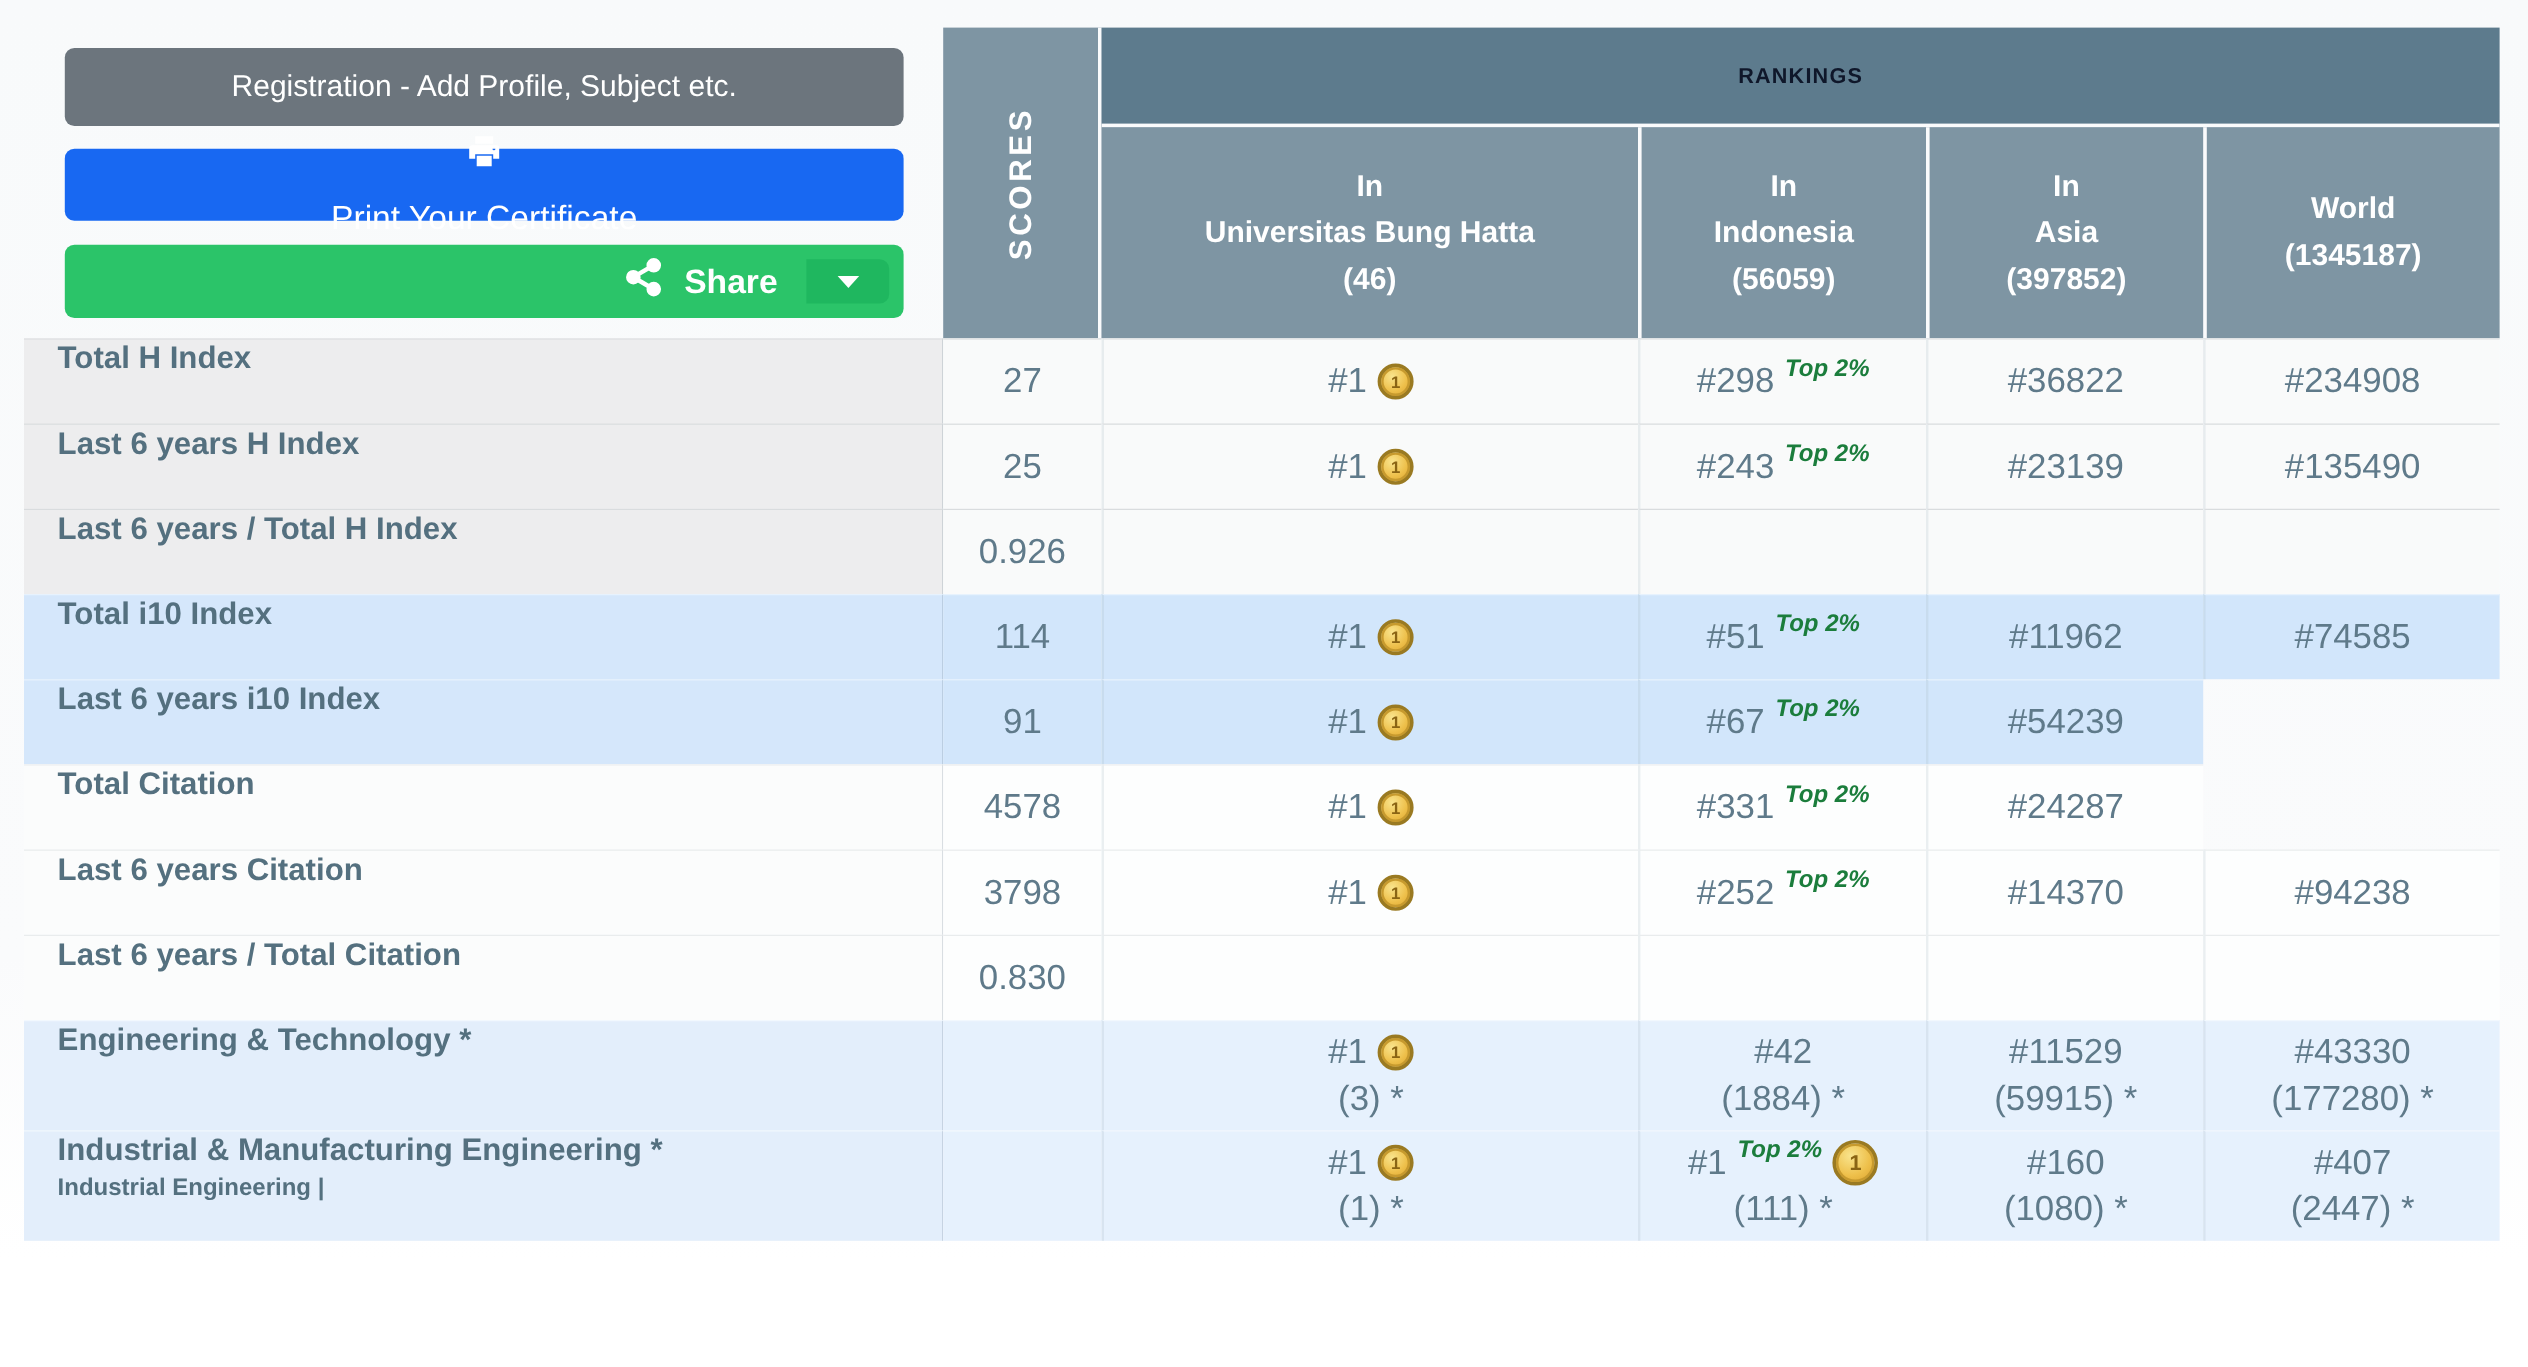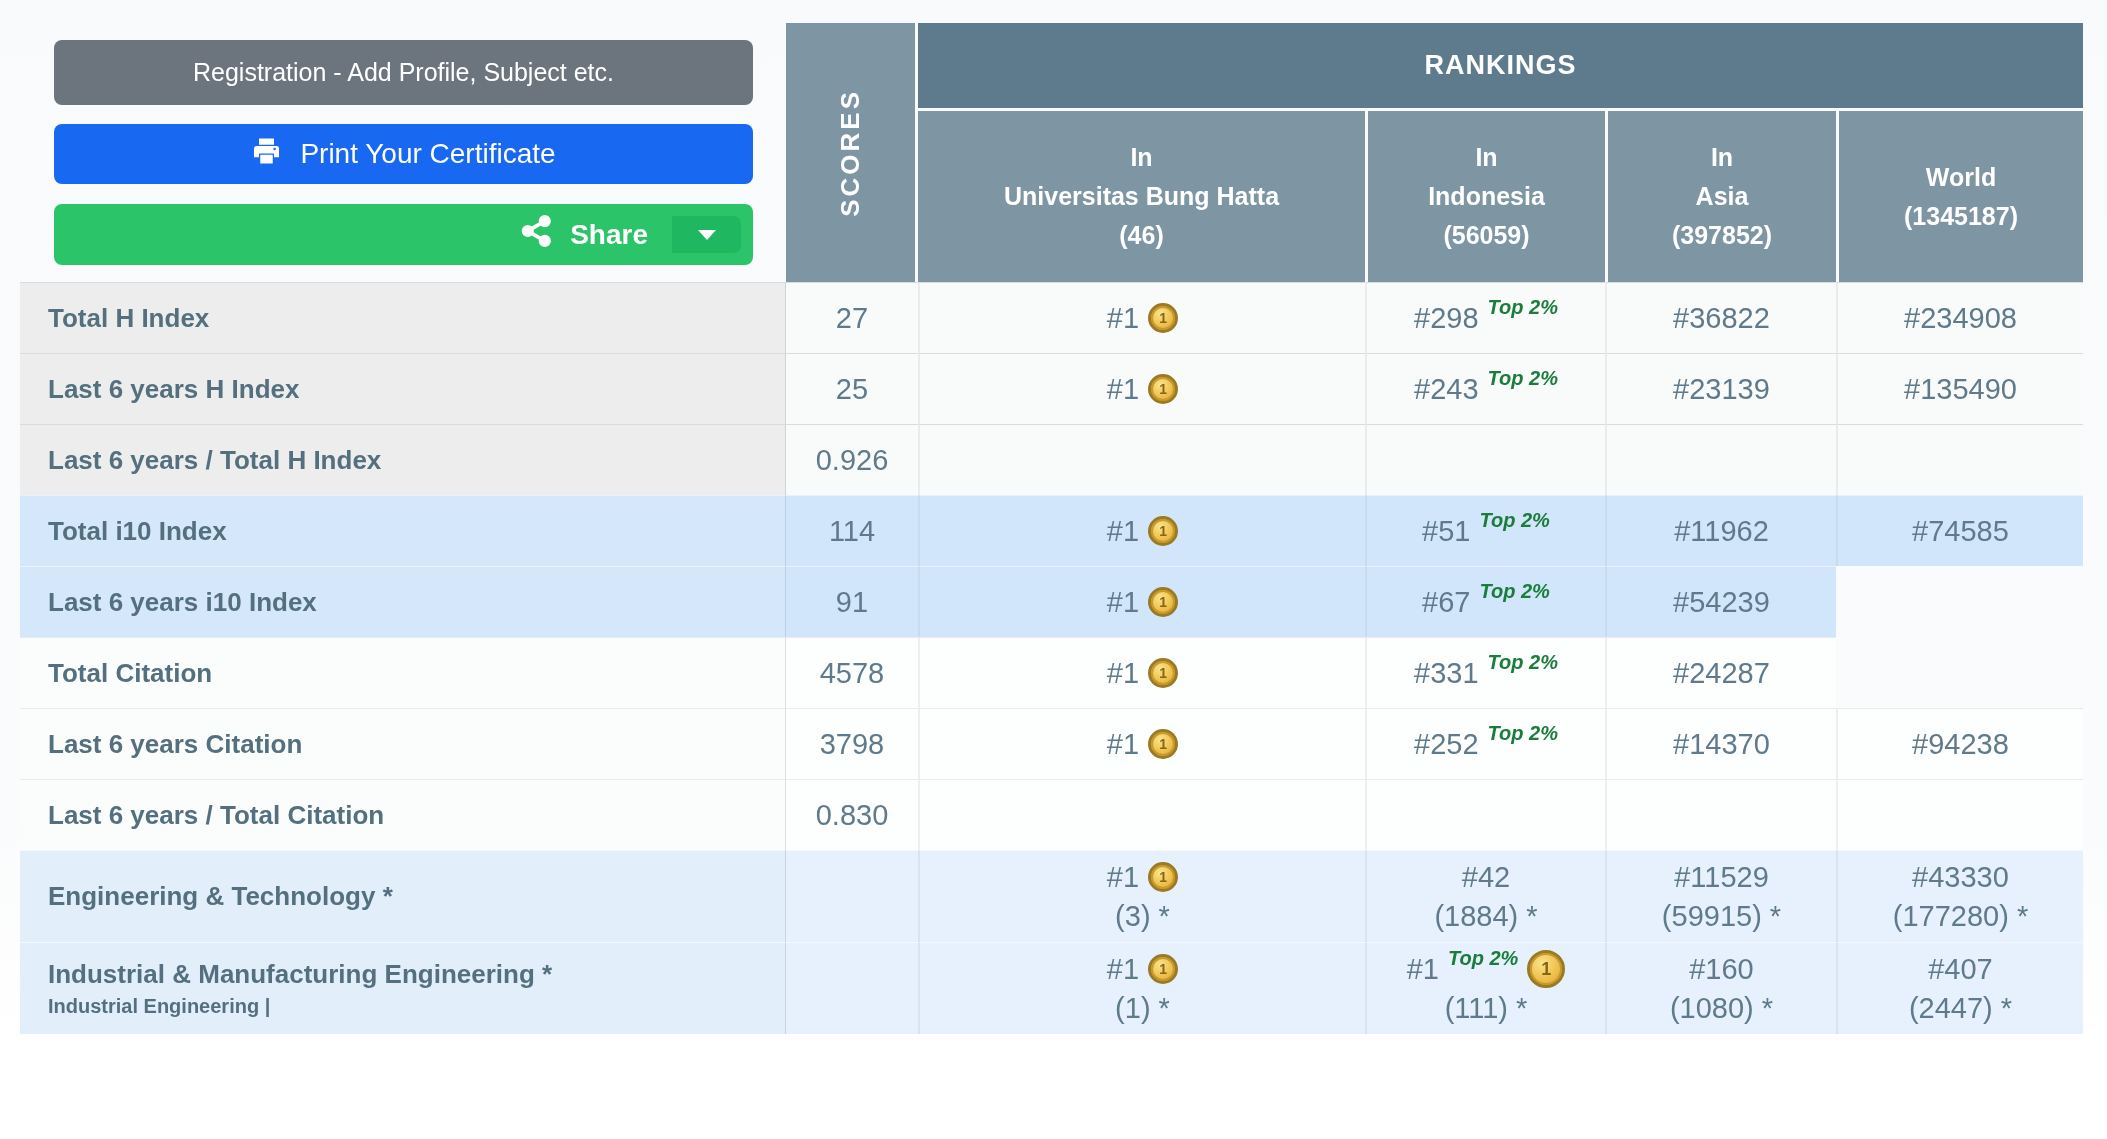--- a/index.html
+++ b/index.html
@@ -22,21 +22,21 @@
     background:linear-gradient(180deg,#f8fafb 0%,#fafbfc 70%,#ffffff 92%);
   }
 
   
   .btn{
     position:absolute;left:54px;width:699px;border-radius:8px;
     display:flex;align-items:center;justify-content:center;
     color:#fff;cursor:pointer;
   }
   .btn-registration{top:40px;height:65px;background:#6c757d;font-size:25px;}
-  .btn-print{top:124px;height:60px;background:#1868f2;font-size:28px;gap:18px;}
+  .btn-print{top:124px;height:60px;background:#1868f2;font-size:28px;gap:18px;flex-direction:column;}
   .btn-share{top:204px;height:61px;background:#2bc469;font-size:28px;font-weight:bold;
     justify-content:flex-end;padding:12px;overflow:hidden;}
   .share-main{display:flex;align-items:center;gap:16px;padding-right:24px;height:100%;}
   .share-caret-seg{
     width:69px;height:100%;background:#1fb75f;
     display:flex;align-items:center;justify-content:center;
     border-radius:0 8px 8px 0;
   }
   .caret-down{
     width:0;height:0;border-left:9px solid transparent;border-right:9px solid transparent;
@@ -54,42 +54,42 @@
     display:flex;align-items:center;justify-content:center;
   }
   .h-scores span{
     writing-mode:vertical-rl;transform:rotate(180deg);
     color:#fff;font-weight:bold;font-size:26px;letter-spacing:3px;
   }
   .h-rankings{
     grid-row:1;grid-column:3/7;background:var(--hdr-dark);
     border-bottom:3px solid var(--page);
     display:flex;align-items:center;justify-content:center;
-    color:#ffffff;font-weight:bold;font-size:27px;letter-spacing:1px;text-align:right;
+    color:#0f172a;font-weight:bold;font-size:18px;letter-spacing:1px;text-align:right;
   }
   .h-col{
     grid-row:2;background:var(--hdr-light);
     display:flex;flex-direction:column;align-items:center;justify-content:center;
     color:#fff;font-weight:bold;font-size:25px;line-height:39px;text-align:center;
   }
   .h-col + .h-col{border-left:3px solid var(--page);}
 
   #table-body{position:absolute;left:20px;top:282px;}
   .trow{height:71px;}
   .trow.tall{height:92px;}
 
   .band-gray      {--lbl:#ededee;--dat:#f9fafa;--line:#d9dcde;}
   .band-blue      {--lbl:#d5e7fb;--dat:#d2e6fb;--line:#e7f2fd;}
   .band-white     {--lbl:#fbfcfc;--dat:#fdfefe;--line:#e9eced;}
   .band-lightblue {--lbl:#e3eefb;--dat:#e6f1fd;--line:#f2f8fe;}
 
   .cell{border-top:1px solid var(--line);display:flex;align-items:center;}
   .c-label{
     background:var(--lbl);border-right:1px solid rgba(95,120,135,.22);
-    padding-left:28px;flex-direction:column;align-items:flex-start;justify-content:center;
+    padding-left:28px;flex-direction:column;align-items:flex-start;justify-content:flex-start;
   }
   .row-label{color:var(--lbl-text);font-weight:bold;font-size:26px;}
   .row-sublabel{color:var(--lbl-text);font-weight:bold;font-size:20px;margin-top:5px;}
   .c-score{
     background:var(--dat);justify-content:center;
     color:var(--val-text);font-size:29px;
   }
   .c-rank{
     background:var(--dat);border-left:2px solid rgba(160,180,192,.20);
     flex-direction:column;justify-content:center;

